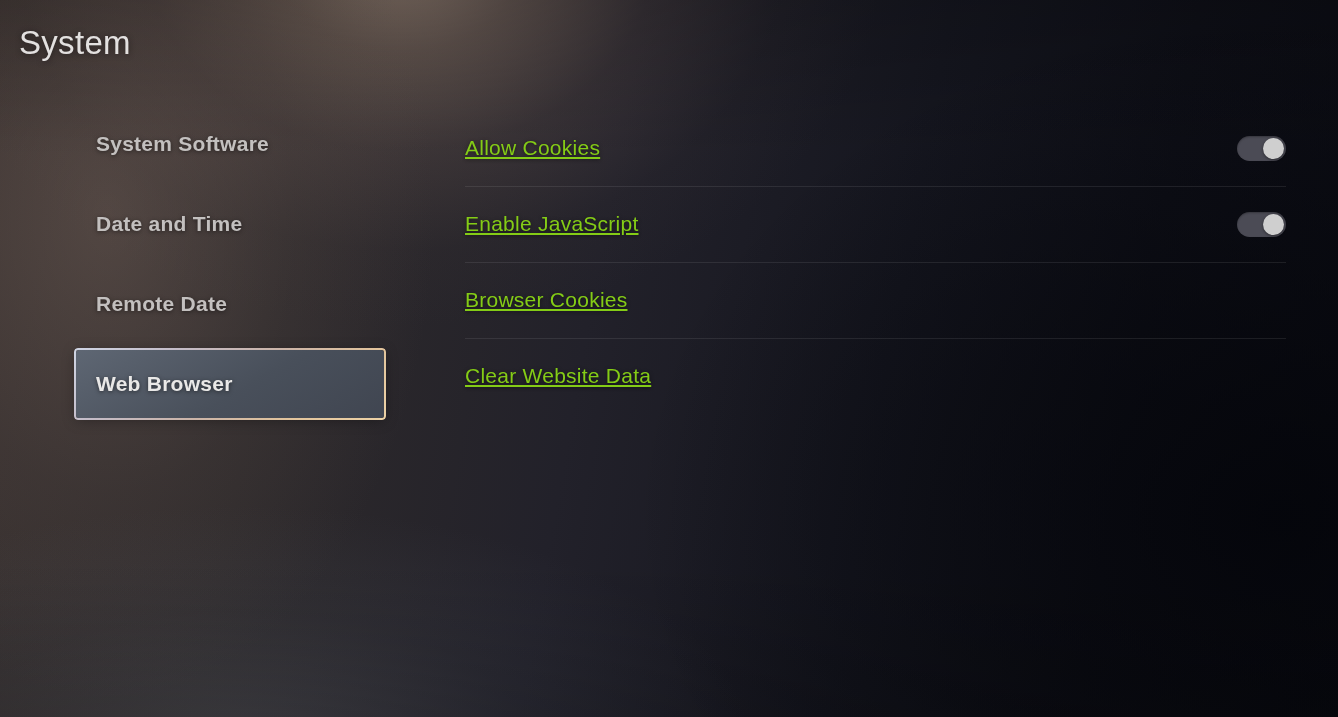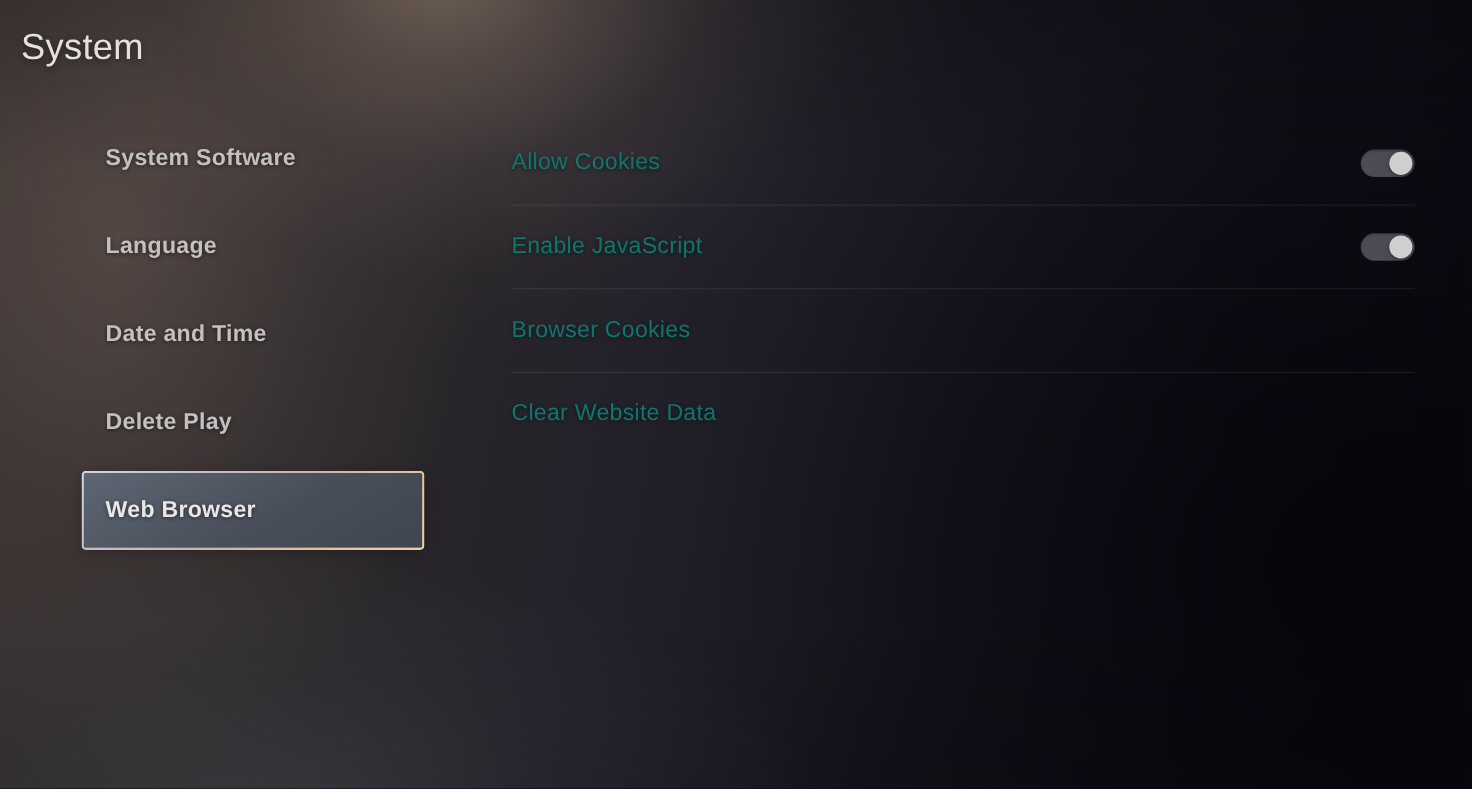--- a/index.html
+++ b/index.html
@@ -153,22 +153,23 @@
     content:"";
     position:absolute;
     left:0; right:0; top:0;
     height:1px;
     background:rgba(255,255,255,0.085);
   }
   .set-label {
     font-size:21px;
     font-weight:300;
     letter-spacing:0.25px;
-    color:#0f766e;
+    color:#84cc16;
     text-shadow:0 1px 4px rgba(0,0,0,0.45);
+    text-decoration:underline;
   }
 
   
   .toggle {
     position:relative;
     width:49px; height:25px;
     border-radius:13px;
     background:#4b4b55;
     box-shadow:inset 0 1px 2px rgba(0,0,0,0.30);
     flex:0 0 auto;
@@ -196,27 +197,24 @@
   <div class="bg-layer bg-vignette"></div>
   <div class="bg-layer bg-vignette2"></div>
 
   <div id="page-title">System</div>
 
   <div id="sidebar">
       <div class="side-item">
         <span class="label">System Software</span>
       </div>
       <div class="side-item">
-        <span class="label">Language</span>
+        <span class="label">Date and Time</span>
       </div>
       <div class="side-item">
-        <span class="label">Date and Time</span>
-      </div>
-      <div class="side-item">
-        <span class="label">Delete Play</span>
+        <span class="label">Remote Date</span>
       </div>
       <div class="side-item selected">
         <span class="label">Web Browser</span>
       </div>
     </div>
 
   <div id="settings">
       <div class="set-row">
         <div class="set-label">Allow Cookies</div>
         <div class="toggle on">

